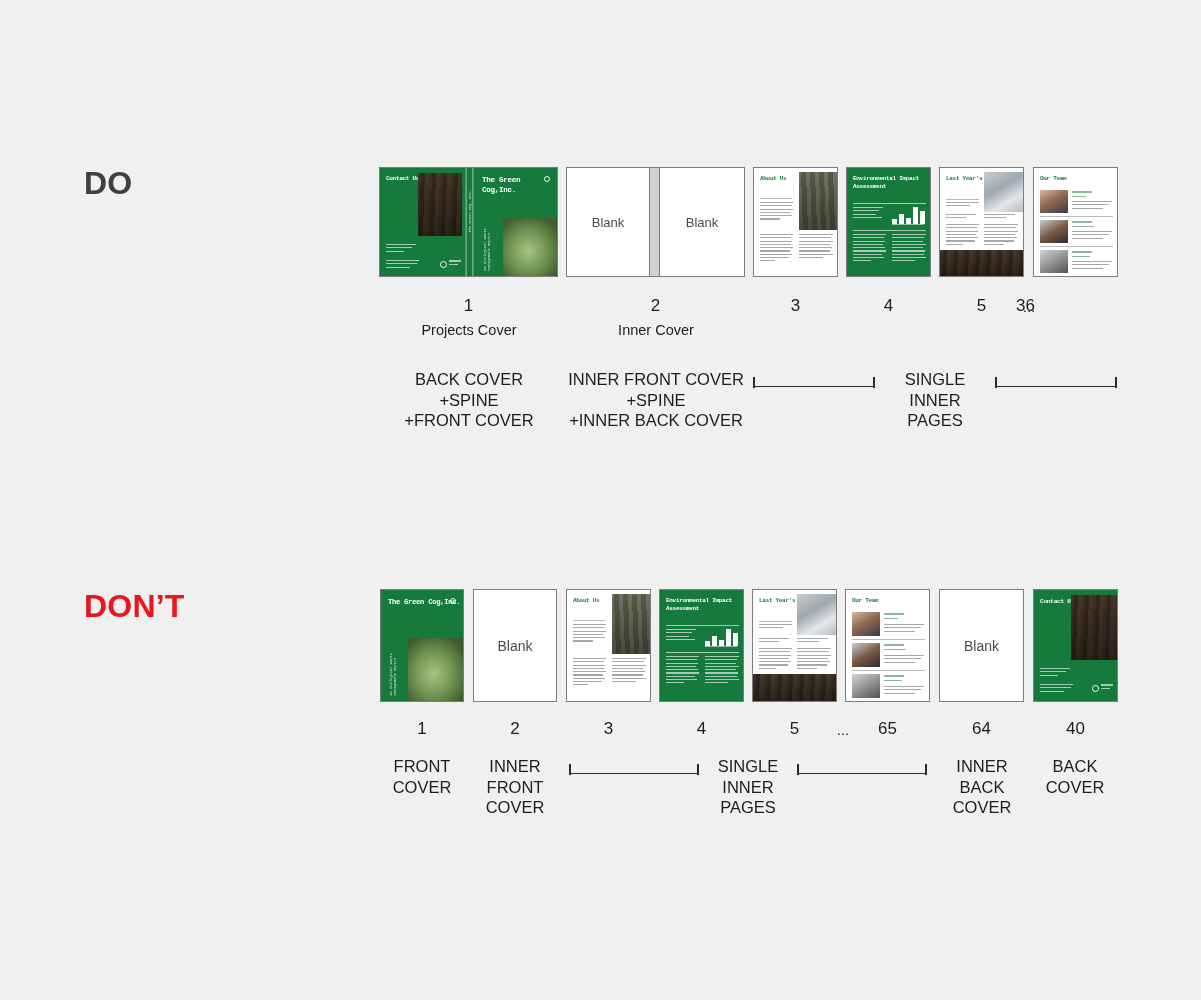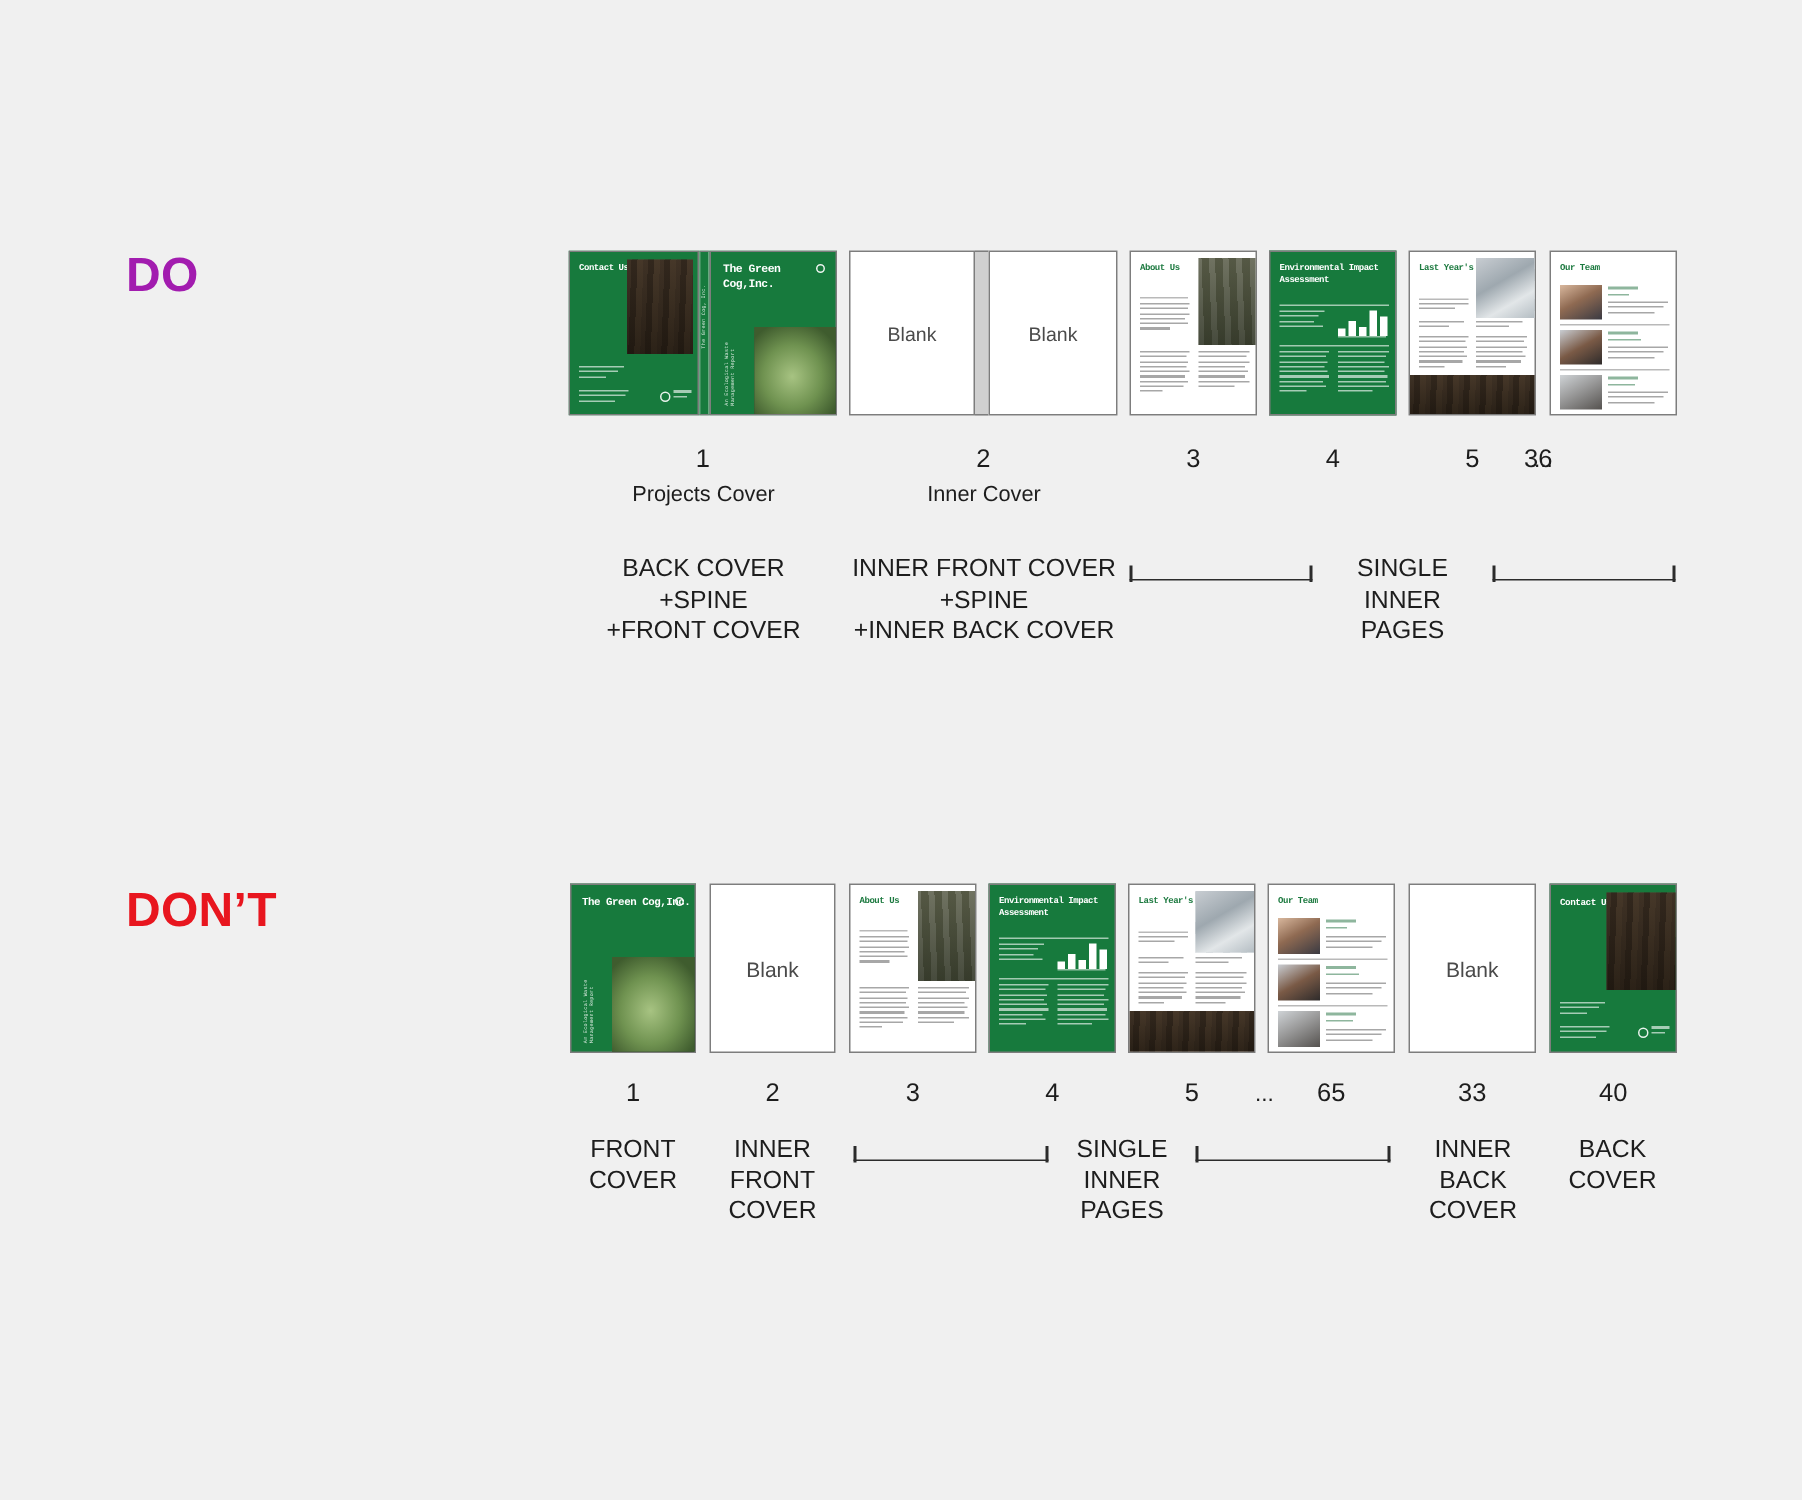--- a/index.html
+++ b/index.html
@@ -12,21 +12,21 @@
   }
   .canvas { position: relative; width: 1201px; height: 1000px; }
 
   
   .section-label {
     position: absolute;
     font-size: 32px;
     font-weight: bold;
     letter-spacing: 0.2px;
   }
-  .section-label.do   { left: 84px; top: 165px; color: #a21caf; }
+  .section-label.do   { left: 84px; top: 165px; color: #404040; }
   .section-label.dont { left: 84px; top: 588px; color: #e8161f; }
   .section-desc {
     position: absolute;
     left: 84px;
     width: 270px;
     font-size: 18.5px;
     line-height: 25px;
     color: #1d1d1d;
   }
   .section-desc.do   { top: 213px; }
@@ -617,21 +617,21 @@
     </div>
   </div>
 
   <div class="num" style="left:380px; top:719px; width:84px;">1</div>
   <div class="num" style="left:473px; top:719px; width:84px;">2</div>
   <div class="num" style="left:566px; top:719px; width:85px;">3</div>
   <div class="num" style="left:659px; top:719px; width:85px;">4</div>
   <div class="num" style="left:752px; top:719px; width:85px;">5</div>
   <div class="num" style="left:820px; top:721px; width:46px; font-size:15px;">...</div>
   <div class="num" style="left:845px; top:719px; width:85px;">65</div>
-  <div class="num" style="left:939px; top:719px; width:85px;">33</div>
+  <div class="num" style="left:939px; top:719px; width:85px;">64</div>
   <div class="num" style="left:1033px; top:719px; width:85px;">40</div>
 
   <div class="caption" style="left:376px; top:756px; width:92px;">FRONT
 COVER</div>
   <div class="caption" style="left:469px; top:756px; width:92px;">INNER
 FRONT
 COVER</div>
   <div class="caption" style="left:702px; top:756px; width:92px;">SINGLE
 INNER
 PAGES</div>

